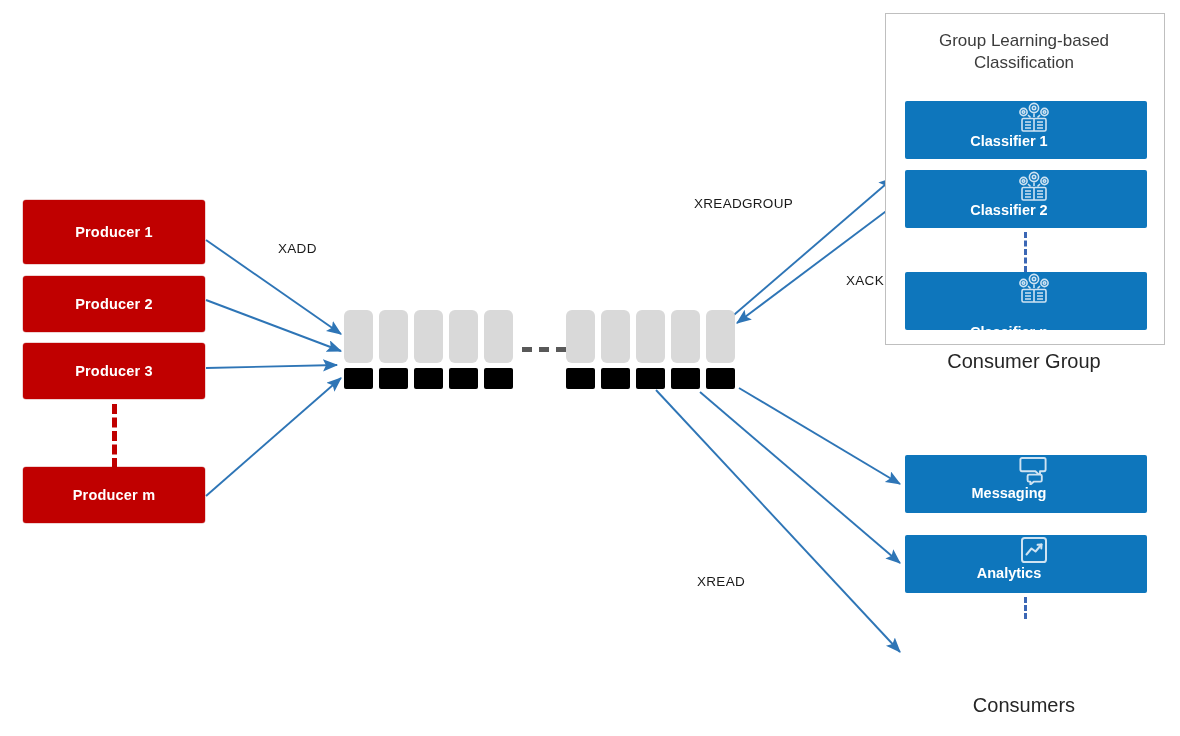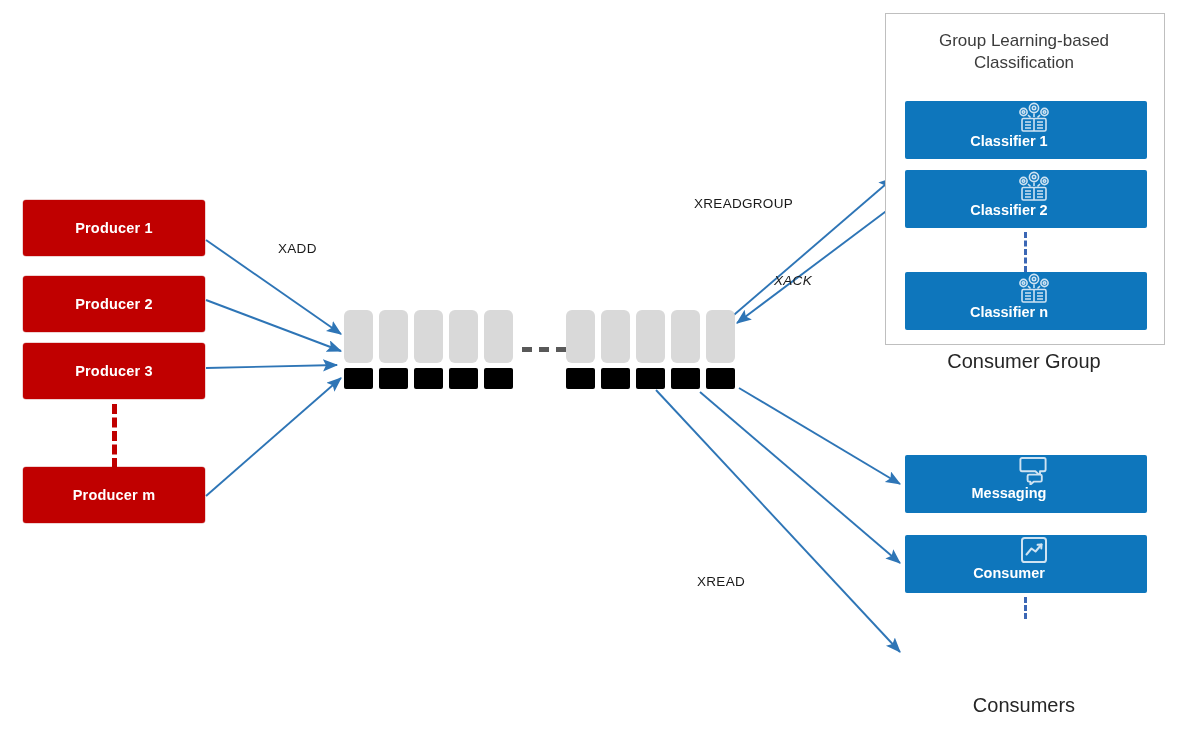--- a/index.html
+++ b/index.html
@@ -82,37 +82,37 @@
       <line x1="728" y1="320" x2="893" y2="178"></line>
 
       <line x1="893" y1="206" x2="737" y2="323"></line>
 
       <line x1="739" y1="388" x2="900" y2="484"></line>
       <line x1="700" y1="392" x2="900" y2="563"></line>
       <line x1="656" y1="390" x2="900" y2="652"></line>
     </g>
   </svg>
 
-  <div class="producer-box" style="left:23px;top:200px;width:182px;height:56px;">
+  <div class="producer-box" style="left:23px;top:200px;width:182px;height:64px;">
     <span>Producer 1</span>
   </div>
   <div class="producer-box" style="left:23px;top:276px;width:182px;height:56px;">
     <span>Producer 2</span>
   </div>
   <div class="producer-box" style="left:23px;top:343px;width:182px;height:56px;">
     <span>Producer 3</span>
   </div>
   <div class="producer-dash" style="left:112px;top:404px;height:64px;"></div>
   <div class="producer-box" style="left:23px;top:467px;width:182px;height:56px;">
     <span>Producer m</span>
   </div>
 
   <div class="cmd-label" style="left:278px;top:241px;">XADD</div>
   <div class="cmd-label" style="left:694px;top:196px;">XREADGROUP</div>
-  <div class="cmd-label" style="left:774px;top:273px;font-style:italic;">XACK</div>
+  <div class="cmd-label" style="left:846px;top:273px;">XACK</div>
   <div class="cmd-label" style="left:697px;top:574px;">XREAD</div>
 
   <div class="stream" style="left:344px;top:310px;width:172px;height:79px;">
     <div class="cell" style="left:0px;top:0;width:29px;height:79px;">
       <div class="top"></div>
       <div class="bot"></div>
     </div>
     <div class="cell" style="left:35px;top:0;width:29px;height:79px;">
       <div class="top"></div>
       <div class="bot"></div>
@@ -192,21 +192,21 @@
         <path d="M17 12.5 L17 16 M11 14 L13.5 16.5 M23 14 L20.5 16.5"></path>
         <rect x="5" y="17.5" width="24" height="12.5" rx="1.4"></rect>
         <path d="M17 17.5 L17 30 M8 21 L14 21 M8 24 L14 24 M8 27 L14 27 M20 21 L26 21 M20 24 L26 24 M20 27 L26 27"></path>
       </svg>
     </span>
     <span class="bx-label">Classifier 2</span>
   </div>
 
   <div class="blue-dash" style="left:1024px;top:232px;height:40px;"></div>
 
-  <div class="blue-box" style="left:905px;top:272px;width:242px;height:58px;">
+  <div class="blue-box" style="left:905px;top:272px;width:242px;height:58px;gap:20px;">
     <span class="bx-icon">
       <svg width="34" height="32" viewBox="0 0 34 32" fill="none" stroke="#CFE3F2" stroke-width="1.6">
         <circle cx="17" cy="7" r="4.6"></circle>
           <circle cx="17" cy="7" r="1.7"></circle>
         <circle cx="6.5" cy="11" r="3.6"></circle>
           <circle cx="6.5" cy="11" r="1.3"></circle>
         <circle cx="27.5" cy="11" r="3.6"></circle>
           <circle cx="27.5" cy="11" r="1.3"></circle>
         <path d="M17 12.5 L17 16 M11 14 L13.5 16.5 M23 14 L20.5 16.5"></path>
         <rect x="5" y="17.5" width="24" height="12.5" rx="1.4"></rect>
@@ -229,21 +229,21 @@
   </div>
 
   <div class="blue-box" style="left:905px;top:535px;width:242px;height:58px;">
     <span class="bx-icon">
       <svg width="30" height="30" viewBox="0 0 30 30" fill="none" stroke="#CFE3F2" stroke-width="2" stroke-linejoin="round" stroke-linecap="round">
         <rect x="3" y="3" width="24" height="24" rx="2.6"></rect>
         <path d="M7.5 19.5 L12.5 13.5 L16.5 16.5 L22.5 9.5"></path>
         <path d="M22.5 9.5 L18.6 9.8 M22.5 9.5 L22.3 13.4"></path>
       </svg>
     </span>
-    <span class="bx-label">Consumer</span>
+    <span class="bx-label">Analytics</span>
   </div>
 
   <div class="blue-dash" style="left:1024px;top:597px;height:22px;"></div>
 
 
   <div class="group-caption" style="left:885px;top:694px;width:278px;">Consumers</div>
 
 </div>
 
 </body></html>

